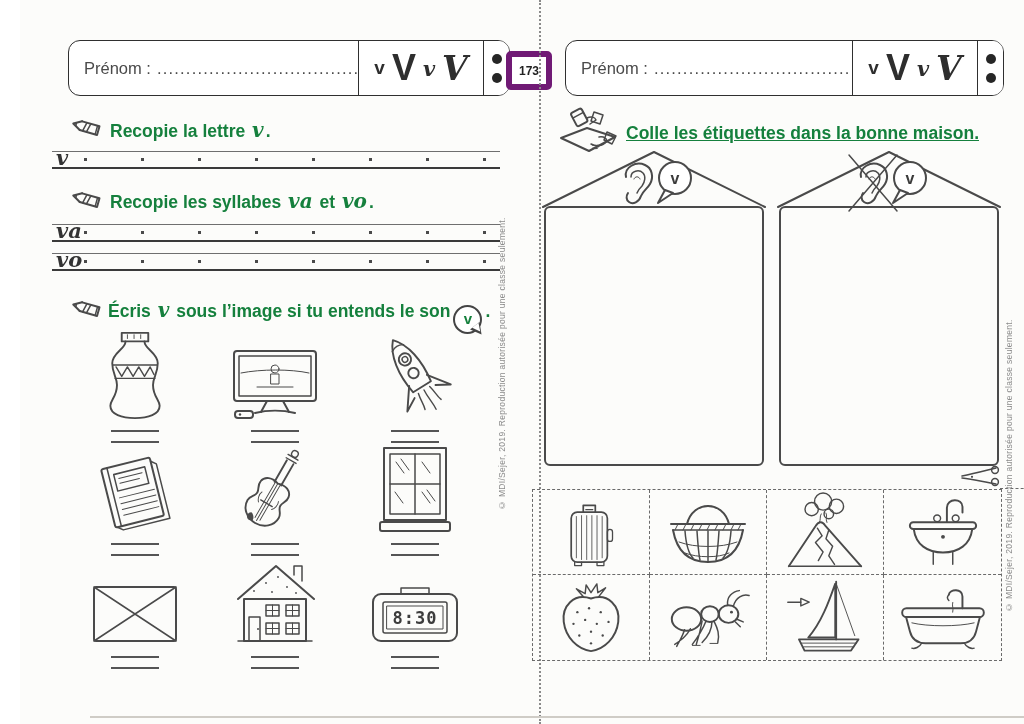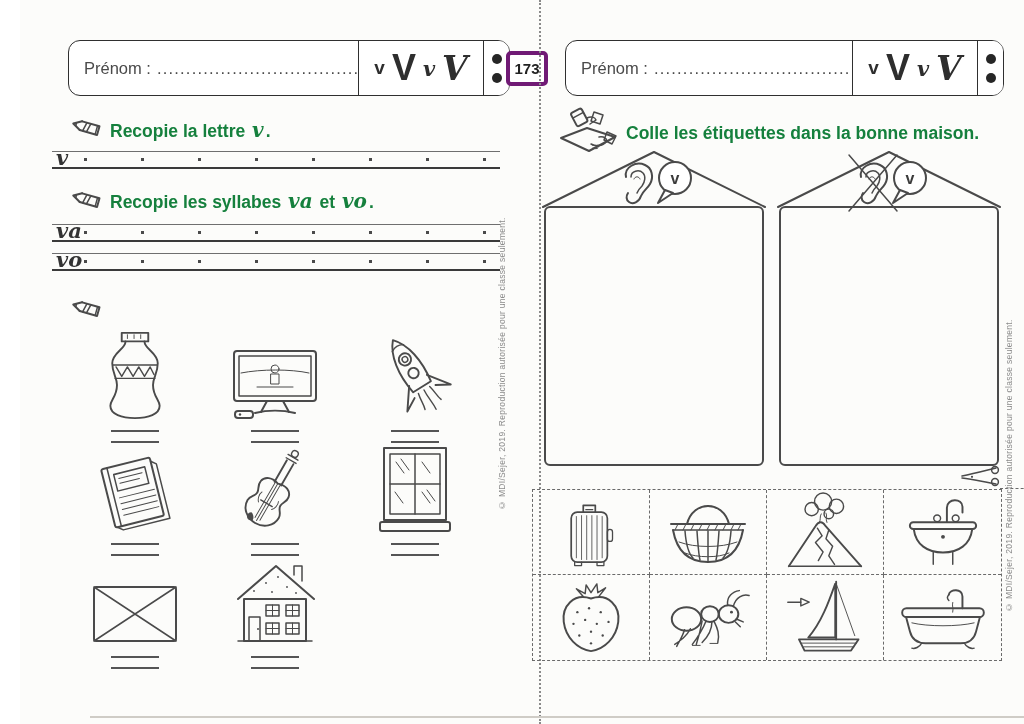--- a/index.html
+++ b/index.html
@@ -13,21 +13,21 @@
   .name-left{flex:1;display:flex;align-items:center;padding-left:15px;overflow:hidden;white-space:nowrap;font-size:16.5px;color:#4a4a4a;}
   .name-label{margin-right:6px;}
   .name-dots{letter-spacing:1.2px;color:#4a4a4a;}
   .lets{width:124px;border-left:1.9px solid #2f2f2f;display:flex;align-items:center;justify-content:center;gap:7px;background:#fff;}
   .lp-lower{font-size:19px;font-weight:bold;color:#2e2e2e;}
   .lp-upper{font-size:36px;font-weight:bold;color:#2e2e2e;line-height:1;}
   .lc-lower{font:italic 600 21px "DejaVu Serif",serif;color:#2e2e2e;}
   .lc-upper{font:italic 600 33px "DejaVu Serif",serif;color:#2e2e2e;line-height:1;}
   .punch{width:25px;border-left:1.9px solid #2f2f2f;display:flex;flex-direction:column;align-items:center;justify-content:center;gap:9px;border-radius:0 10px 10px 0;background:#fff;}
   .punch i{width:10px;height:10px;border-radius:50%;background:#262626;}
-  .tab{position:absolute;width:34px;height:27px;border:4px solid #701a75;border-radius:5px;background:#fff;font-weight:bold;font-size:15px;display:flex;align-items:center;justify-content:center;color:#222;}
+  .tab{position:absolute;width:34px;height:27px;border:6px solid #701a75;border-radius:5px;background:#fff;font-weight:bold;font-size:12px;display:flex;align-items:center;justify-content:center;color:#222;}
   
   .instr{position:absolute;font-weight:bold;font-size:17.5px;color:#15803d;white-space:nowrap;}
   .cur{font:italic 600 20px "DejaVu Serif",serif;padding:0 2px;}
   .bubble{display:inline-block;position:relative;width:25px;height:25px;border:2px solid #444;border-radius:50%;text-align:center;line-height:23px;font-weight:bold;font-size:15px;vertical-align:-7px;margin:0 3px;background:#fff;}
   .bubble::after{content:"";position:absolute;right:-6px;bottom:-9px;border:6px solid transparent;border-top:11px solid #444;transform:rotate(-38deg);}
   .bubble::before{content:"";position:absolute;right:-3px;bottom:-4px;border:4px solid transparent;border-top:8px solid #fff;transform:rotate(-38deg);z-index:1;}
   
   .band{position:absolute;left:32px;width:448px;height:15px;border-top:1.7px solid #6f6f6f;border-bottom:2.3px solid #3a3a3a;background-image:radial-gradient(circle,#4a4a4a 0 1.5px,rgba(0,0,0,0) 1.9px);background-size:57px 100%;background-position:62px 50%;background-repeat:repeat-x;}
   .band .start{position:absolute;left:4px;top:-7px;font:italic 600 21px "DejaVu Serif",serif;color:#333;}
   
@@ -116,20 +116,25 @@
 
   <svg class="sketch abs" style="left:50px;top:299px;" width="34" height="24" viewBox="0 0 34 24">
     <g transform="rotate(16 17 12)">
       <path d="M10,5 H28 V14 H10"></path>
         <path d="M10,5 L2,9.5 L10,14"></path>
       <path class="med" d="M5,8.3 L5,10.8"></path>
         <path class="med" d="M15,5 L13,14 M19,5 L17,14"></path>
         <path class="med" d="M26,5 V14"></path>
     </g>
   </svg>
+  <div class="instr" style="left:88px;top:298px;">
+    <span>Écris</span>
+    <span class="cur">v</span>
+    <span>sous l’image si tu entends le son</span><span class="bubble">v</span><span>.</span>
+  </div>
 
   <div class="pic-grid">
 
     <div class="pic-cell">
       <svg class="sketch" width="72" height="96" viewBox="0 0 72 96">
         <path d="M22,3 H50 V12 H22 Z"></path>
           <path class="thin" d="M28,5 V9 M35,5 V9 M42,5 V9"></path>
         <path d="M26,12 C26,20 12,24 12,35 C12,46 17,50 17,58 C17,70 10,74 10,80 C10,89 22,93 36,93 C50,93 62,89 62,80 C62,74 55,70 55,58 C55,50 60,46 60,35 C60,24 46,20 46,12"></path>
         <path class="med" d="M13,37 H59 M15,51 H57"></path>
         <path class="med" d="M16,39 L22,49 L28,39 L34,49 L40,39 L46,49 L52,39 L56,47"></path>
@@ -239,20 +244,31 @@
           <rect class="med" x="54" y="64" width="13" height="11"></rect>
         <path class="thin" d="M40.5,46 v11 M34,51.5 h13 M60.5,46 v11 M54,51.5 h13 M40.5,64 v11 M34,69.5 h13 M60.5,64 v11 M54,69.5 h13"></path>
         <rect class="med" x="17" y="58" width="11" height="24"></rect>
           <circle class="fill" cx="26" cy="70" r="1"></circle>
         <path class="med" d="M6,82 H80"></path>
       </svg>
       <div class="wl"></div>
         <div class="wl"></div>
     </div>
 
+    <div class="pic-cell">
+      <svg class="sketch" width="92" height="66" viewBox="0 0 92 66">
+        <path class="med" d="M32,13 V7 H60 V13"></path>
+        <rect x="4" y="13" width="84" height="47" rx="8"></rect>
+        <rect class="med" x="14" y="21" width="64" height="31" rx="2"></rect>
+        <rect class="thin" x="18" y="25" width="56" height="23"></rect>
+        <text class="lcd" x="46" y="43" font-size="17" text-anchor="middle">8:30</text>
+      </svg>
+      <div class="wl"></div>
+        <div class="wl"></div>
+    </div>
   </div>
 
   <div class="copyright" style="left:477px;top:200px;height:310px;">© MDI/Sejer, 2019. Reproduction autorisée pour une classe seulement.</div>
 
   <div class="cutline"></div>
 
   <div class="name-box" style="left:545px;top:40px;width:437px;">
     <div class="name-left">
       <span class="name-label">Prénom :</span>
       <span class="name-dots">......................................................</span>
@@ -275,21 +291,21 @@
     <g transform="rotate(-28 22 11)">
         <rect x="16" y="4" width="12" height="15" rx="2"></rect>
         <path class="med" d="M16,9 H28"></path>
       </g>
     <path class="med" d="M30,12 C34,10 38,11 39,14 L33,18"></path>
     <path class="med" d="M37,6 l9,3 l-3,9 l-9,-3 z"></path>
     <path class="med" d="M42,31 C47,30 51,33 49,36 C45,41 38,40 34,38"></path>
     <path class="med" d="M50,26 l9,4 l-4,8 l-8,-4 z"></path>
     <path class="thin" d="M35,39 c2,1 4,1 6,0 M36,42 c2,1 4,1 5,0"></path>
   </svg>
-  <div class="instr" style="left:606px;top:123px;">Colle les étiquettes dans la bonne maison.</div>
+  <div class="instr" style="left:606px;top:123px;text-decoration:underline;">Colle les étiquettes dans la bonne maison.</div>
 
   <svg class="sketch abs" style="left:518px;top:145px;" width="232" height="327" viewBox="0 0 232 327">
     <path d="M5,62 L116,7 L227,62"></path>
     <rect x="7" y="62" width="218" height="258" rx="5"></rect>
     <g transform="translate(84,16)">
       <path d="M4,16 C2,6 14,0 23,4 C30,7 32,16 28,23 C25,28 21,30 19,35 C17,41 11,44 7,41 C4,39 4,35 6,32"></path>
       <path class="med" d="M9,16 C9,10 17,8 21,12 C24,15 23,21 20,25 C18,27 16,29 15,32"></path>
       <path class="thin" d="M12,18 C13,15 17,15 18,18"></path>
     </g>
     <g>

